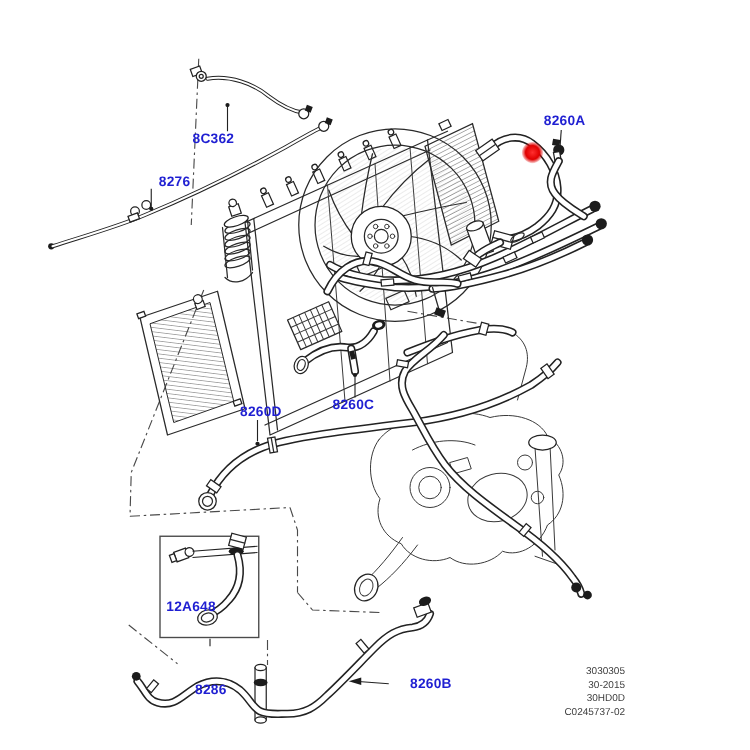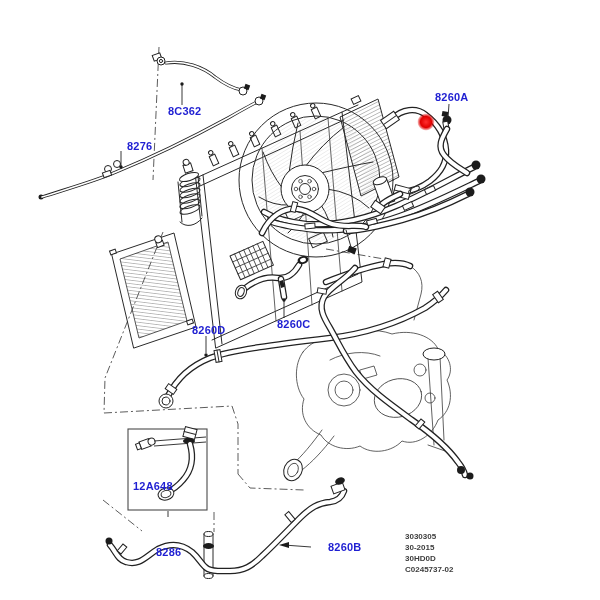--- a/index.html
+++ b/index.html
@@ -6,22 +6,22 @@
   .stage{
     position:relative;width:600px;height:600px;background:#ffffff;
     font-family:"Liberation Sans",sans-serif;overflow:hidden;
   }
   .stage svg{position:absolute;left:0;top:0;}
   .part-label{
     position:absolute;font-size:11px;font-weight:bold;color:#1f1fd2;
     letter-spacing:0.2px;white-space:nowrap;cursor:pointer;
   }
   .footer-block{
-    position:absolute;left:405px;top:531px;width:95px;text-align:left;
-    font-size:8px;line-height:11px;color:#3d3d3d;font-weight:bold;
+    position:absolute;left:405px;top:531px;width:95px;text-align:right;
+    font-size:8px;line-height:11px;color:#3d3d3d;
   }
   
   .ln{fill:none;stroke:#2a2a2a;stroke-width:1;stroke-linecap:round;stroke-linejoin:round;}
   .lnt{fill:none;stroke:#3a3a3a;stroke-width:0.8;stroke-linecap:round;stroke-linejoin:round;}
   .tube-o{fill:none;stroke:#222;stroke-width:3.2;stroke-linecap:round;}
   .tube-i{fill:none;stroke:#fff;stroke-width:1.6;stroke-linecap:round;}
   .hose-o{fill:none;stroke:#222;stroke-width:6.5;stroke-linecap:round;}
   .hose-i{fill:none;stroke:#fff;stroke-width:4;stroke-linecap:round;}
   .wfill{fill:#fff;stroke:#222;stroke-width:1;}
   .dark{fill:#1c1c1c;stroke:none;}
@@ -398,25 +398,25 @@
     <line class="leader" x1="284" y1="318" x2="284" y2="301"></line>
         <circle class="dark" cx="284" cy="300" r="1.7"></circle>
     <line class="leader" x1="168" y1="517" x2="168" y2="511"></line>
     <line class="leader" x1="311" y1="547" x2="284" y2="545"></line>
     <polygon class="dark" points="279,545 289,542 289,548"></polygon>
   </g>
 
   <circle cx="426" cy="122" r="8.5" fill="url(#reddot)"></circle>
 </svg>
 
-  <div class="part-label" style="left:168px;top:105px">8C362</div>
+  <div class="part-label" style="left:154px;top:105px">8C362</div>
   <div class="part-label" style="left:127px;top:140px">8276</div>
   <div class="part-label" style="left:435px;top:91px">8260A</div>
   <div class="part-label" style="left:192px;top:324px">8260D</div>
-  <div class="part-label" style="left:277px;top:318px">8260C</div>
+  <div class="part-label" style="left:266px;top:318px">8260C</div>
   <div class="part-label" style="left:133px;top:480px">12A648</div>
   <div class="part-label" style="left:156px;top:546px">8286</div>
   <div class="part-label" style="left:328px;top:541px">8260B</div>
 
   <div class="footer-block">
     <div>3030305</div>
     <div>30-2015</div>
     <div>30HD0D</div>
     <div>C0245737-02</div>
   </div>

